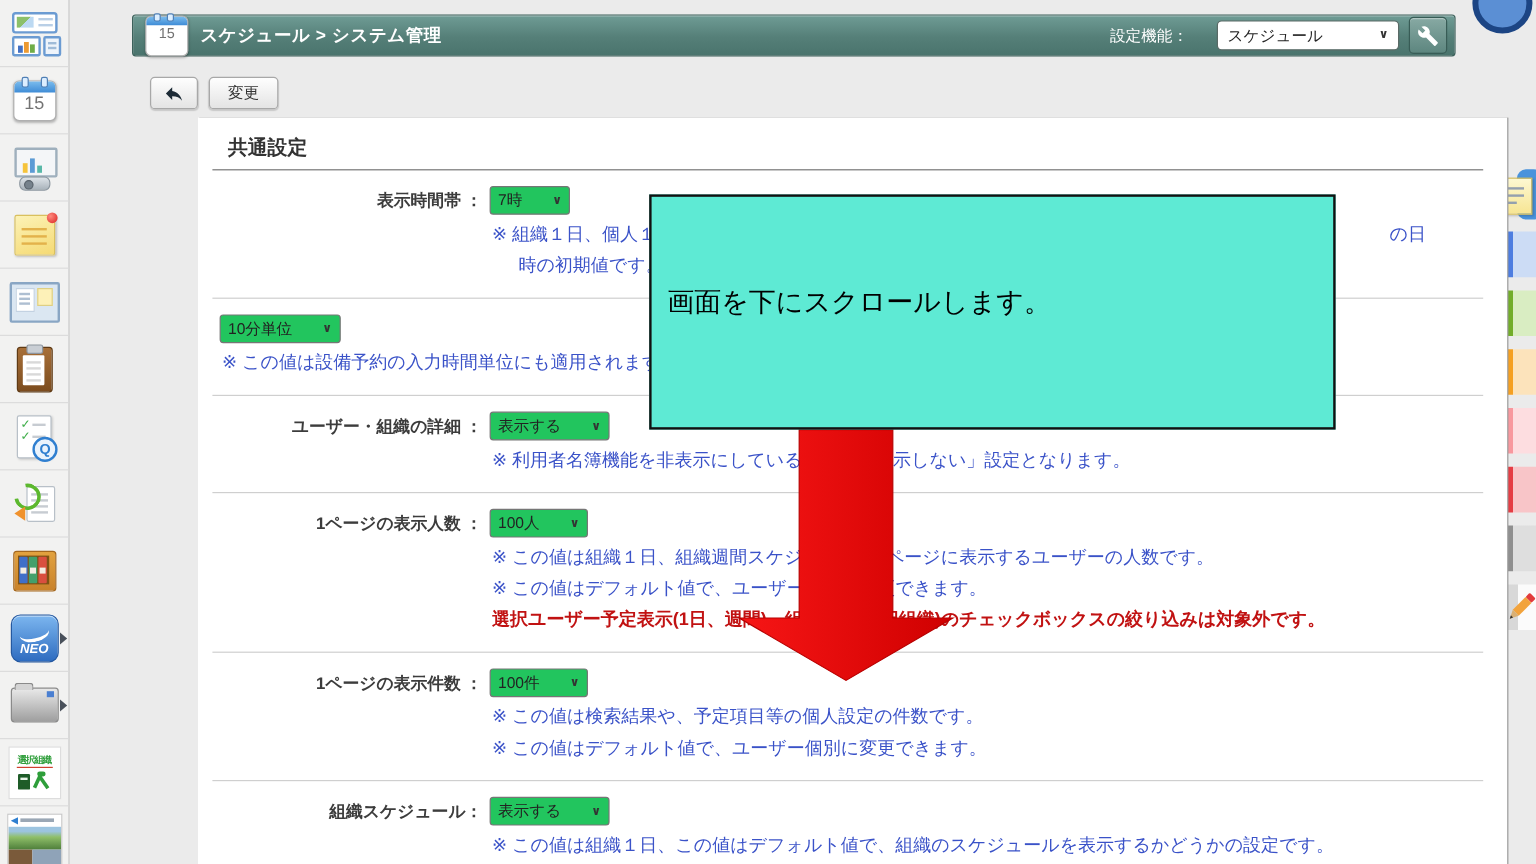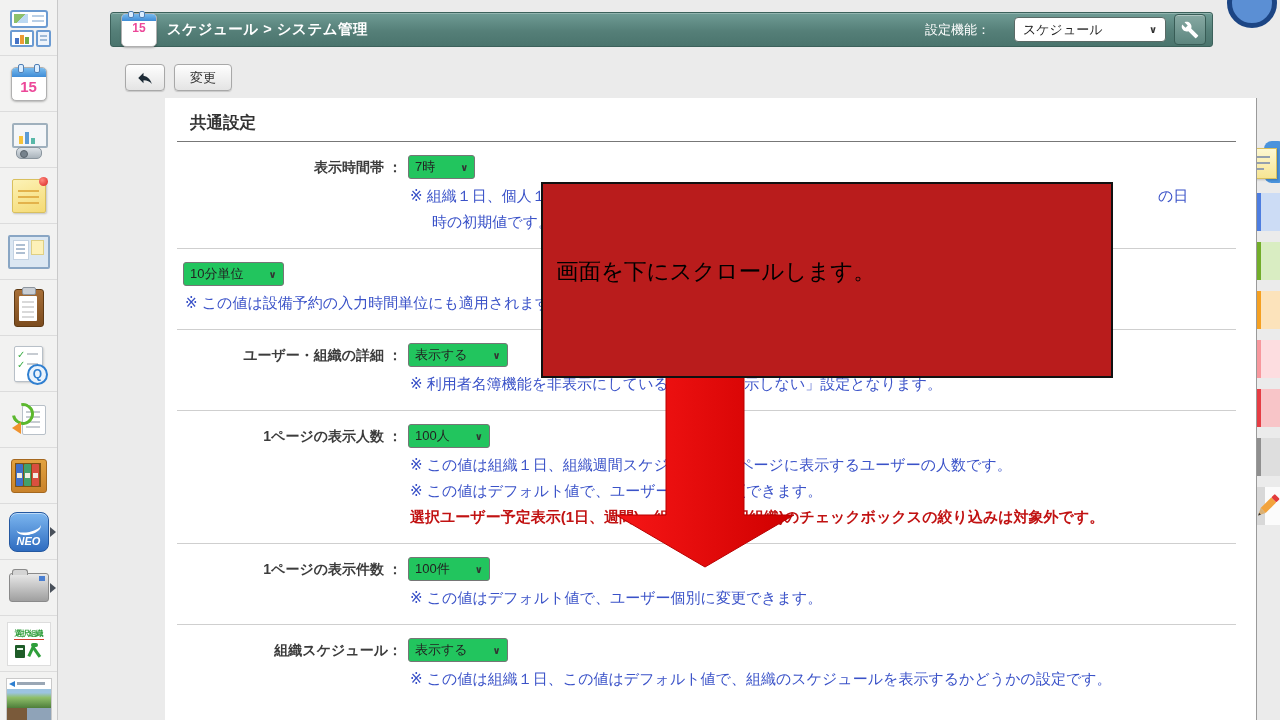--- a/index.html
+++ b/index.html
@@ -23,21 +23,21 @@
   .p-bl i:nth-child(2){left:8px;height:9px;background:#ed9b33;}
   .p-bl i:nth-child(3){left:13px;height:7px;background:#70ad47;}
   .p-br{position:absolute;left:27px;top:21px;width:11px;height:13px;background:#eef4fb;border:2px solid #6b9bd2;border-radius:2px;}
   .p-br i{position:absolute;left:2px;width:7px;height:2px;background:#9fbbd8;display:block;}
   .p-br i:nth-child(1){top:3px}.p-br i:nth-child(2){top:7px}
   
   .ic-cal{width:34px;height:32px;background:#fff;border:1px solid #b0b0b0;border-radius:5px;box-shadow:0 1px 2px rgba(0,0,0,.25);}
   .cal-top{position:absolute;left:0;top:0;right:0;height:9px;background:linear-gradient(#79bbed,#3f8cd6);border-radius:4px 4px 0 0;}
   .cal-ring{position:absolute;top:-4px;width:4px;height:7px;background:#dceeff;border:1px solid #4f7fb5;border-radius:2px;}
   .cal-r1{left:6px}.cal-r2{left:22px}
-  .cal-num{position:absolute;left:0;right:0;top:10px;text-align:center;font-size:15px;font-weight:bold;color:#ec4899;}
+  .cal-num{position:absolute;left:0;right:0;top:10px;text-align:center;font-size:15px;font-weight:normal;color:#737373;}
   .hcal .cal-top{height:7px;}
   .hcal .cal-num{top:7px;font-size:12px;}
   .hcal .cal-ring{height:5px;top:-3px;}
   .hcal .cal-r2{left:17px;}
   
   .ic-pres{width:40px;height:36px;}
   .pr-b{position:absolute;left:3px;top:1px;width:32px;height:21px;background:#f4f6f8;border:2px solid #9fb0bd;border-radius:2px;}
   .pr-b i{position:absolute;bottom:2px;width:4px;display:block;}
   .pr-b i:nth-child(1){left:5px;height:8px;background:#f5c33b;}
   .pr-b i:nth-child(2){left:11px;height:12px;background:#5b9bd5;}
@@ -153,21 +153,21 @@
   .sel{display:inline-flex;align-items:center;gap:25px;height:24px;background:#22c55e;border:1px solid #767676;border-radius:3px;padding:0 6px;font-size:13px;color:#222;cursor:pointer;box-sizing:border-box;}
   .notes{margin:4px 0 0 2px;}
   .note{font-size:15px;line-height:26px;position:relative;white-space:nowrap;}
   .note.blue{color:#3a52c8;}
   .note.red{color:#c11212;font-weight:bold;}
   .note.indent{padding-left:22px;}
   .tail{position:absolute;top:0;}
 
   
   .arrow-svg{position:absolute;left:600px;top:356px;z-index:9;}
-  .obox{position:absolute;left:541px;top:162px;width:568px;height:192px;background:#b91c1c;border:2px solid #111;z-index:10;margin-top:20px;}
+  .obox{position:absolute;left:541px;top:162px;width:568px;height:192px;background:#5eead4;border:2px solid #111;z-index:10;}
   .obox span{position:absolute;left:13px;top:72px;font-size:22.5px;color:#000;white-space:nowrap;}
 </style>
 </head>
 <body>
 
 <div class="stage">
 
   <aside class="lsb">
     <div class="cell">
       <div class="ic ic-portal">
@@ -400,20 +400,21 @@
               <div class="note blue">※ この値はデフォルト値で、ユーザー個別に変更できます。</div>
               <div class="note red">選択ユーザー予定表示(1日、週間)、組織週間(選択組織)のチェックボックスの絞り込みは対象外です。</div>
             </div></div>
         </div>
         <div class="form-row">
           <div class="form-label">1ページの表示件数 ：</div>
           <div class="form-field"><div class="sel">
               <span>100件</span>
               <span class="chev">∨</span>
             </div><div class="notes">
+              <div class="note blue">※ この値は検索結果や、予定項目等の個人設定の件数です。</div>
               <div class="note blue">※ この値はデフォルト値で、ユーザー個別に変更できます。</div>
             </div></div>
         </div>
         <div class="form-row">
           <div class="form-label">組織スケジュール：</div>
           <div class="form-field"><div class="sel">
               <span>表示する</span>
               <span class="chev">∨</span>
             </div><div class="notes">
               <div class="note blue">※ この値は組織１日、この値はデフォルト値で、組織のスケジュールを表示するかどうかの設定です。</div>

